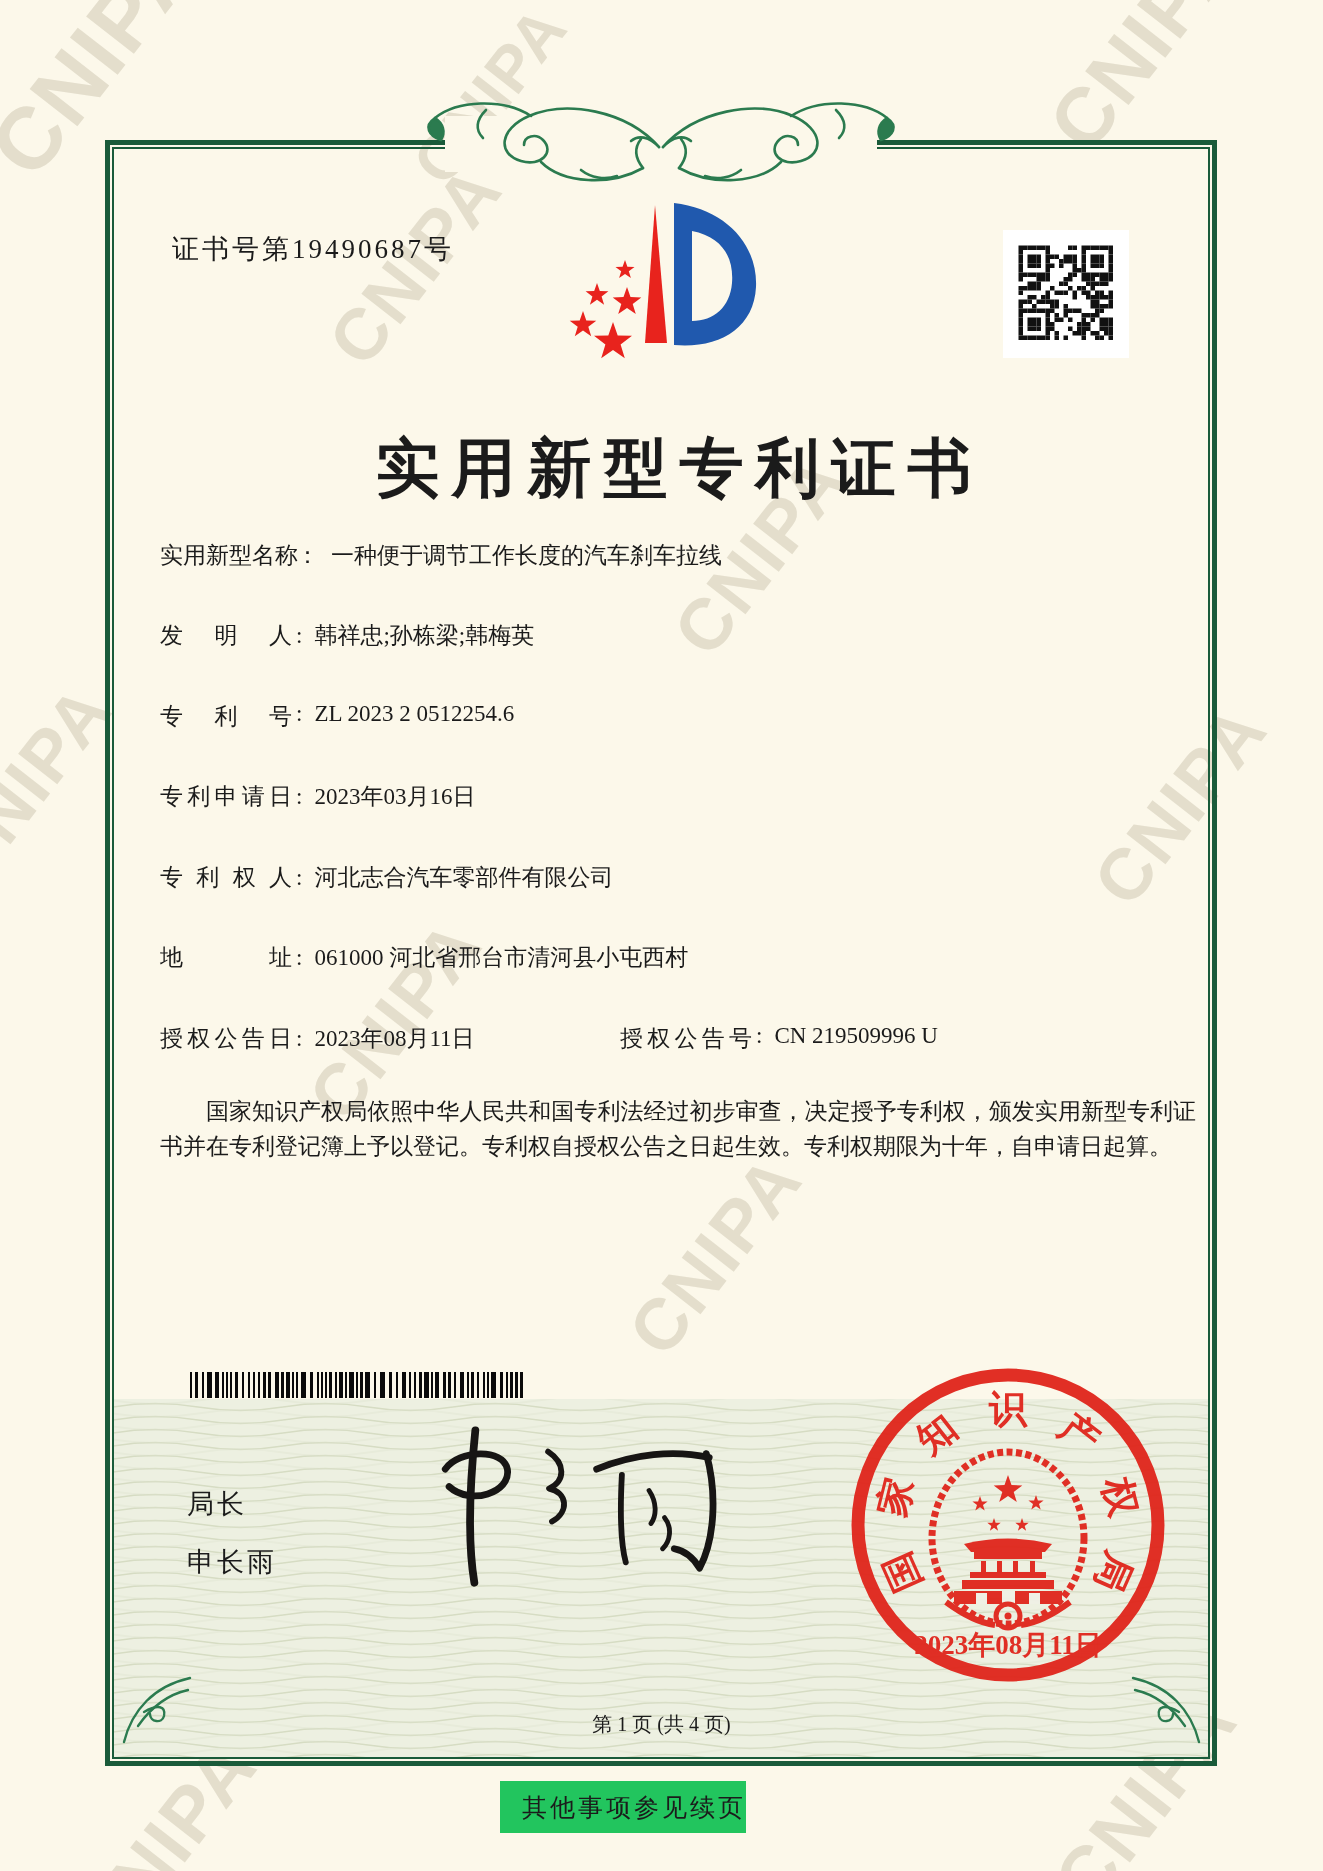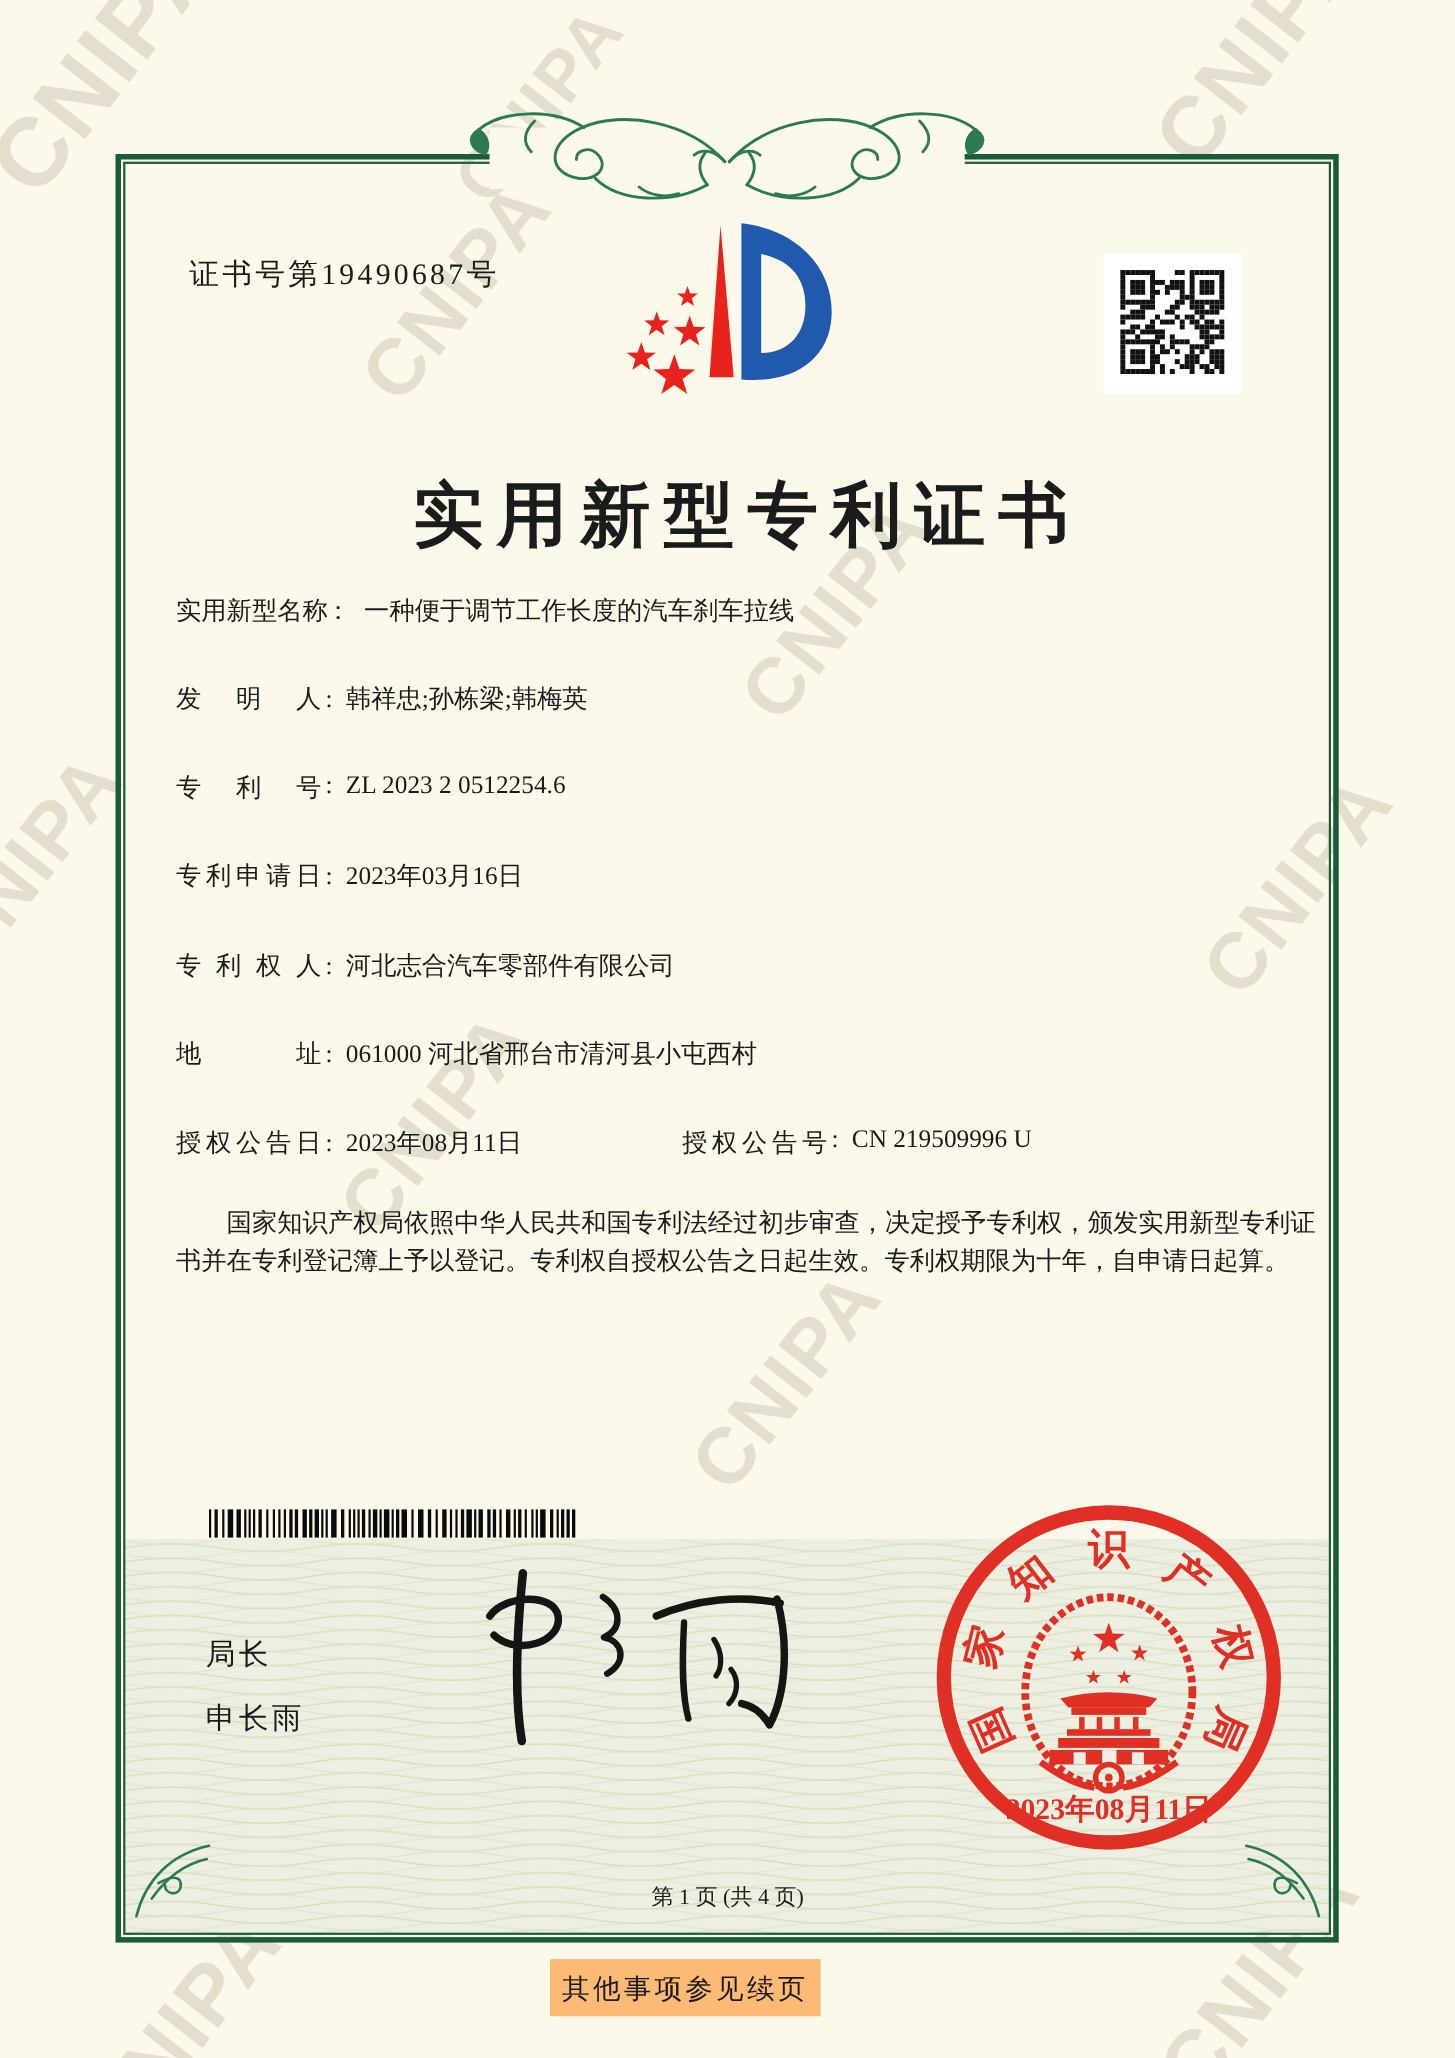--- a/index.html
+++ b/index.html
@@ -31,22 +31,22 @@
   .grant-right{position:absolute;left:460px;top:0;white-space:nowrap;}
   .paras{position:absolute;left:160px;top:1078px;width:1036px;z-index:5;}
   .paras p{margin:16px 0 10px;font-size:23px;line-height:35px;text-align:justify;text-indent:2em;}
   .barcode{position:absolute;left:190px;top:1372px;width:335px;height:26px;z-index:5;}
   .director{position:absolute;left:187px;top:1486px;z-index:5;font-size:27px;letter-spacing:3px;
             font-family:Liberation Serif, serif;font-weight:500;}
   .director .name{margin-top:22px;text-align:right;}
   .signature{position:absolute;left:420px;top:1422px;width:330px;height:170px;z-index:6;}
   .seal{position:absolute;left:843px;top:1360px;width:330px;height:330px;z-index:7;opacity:.95;}
   .footer-page{position:absolute;left:0;top:1711px;width:100%;text-align:center;font-size:20px;z-index:5;}
-  .bottom-note{position:absolute;left:500px;top:1781px;width:246px;height:52px;background:#fdba74;
-               display:flex;align-items:center;justify-content:center;font-size:25px;letter-spacing:3px;z-index:5;}
+  .bottom-note{position:absolute;left:500px;top:1781px;width:246px;height:52px;background:#22c55e;
+               display:flex;align-items:center;justify-content:flex-end;font-size:25px;letter-spacing:3px;z-index:5;}
 </style>
 </head>
 <body>
 
 <div class="page">
 
   <div id="wm-layer">
       <span class="wm" style="left: 95px; top: 55px; font-size: 88px;">CNIPA</span>
       <span class="wm" style="left: 1145px; top: 40px; font-size: 80px;">CNIPA</span>
       <span class="wm" style="left: 490px; top: 95px; font-size: 64px;">CNIPA</span>

